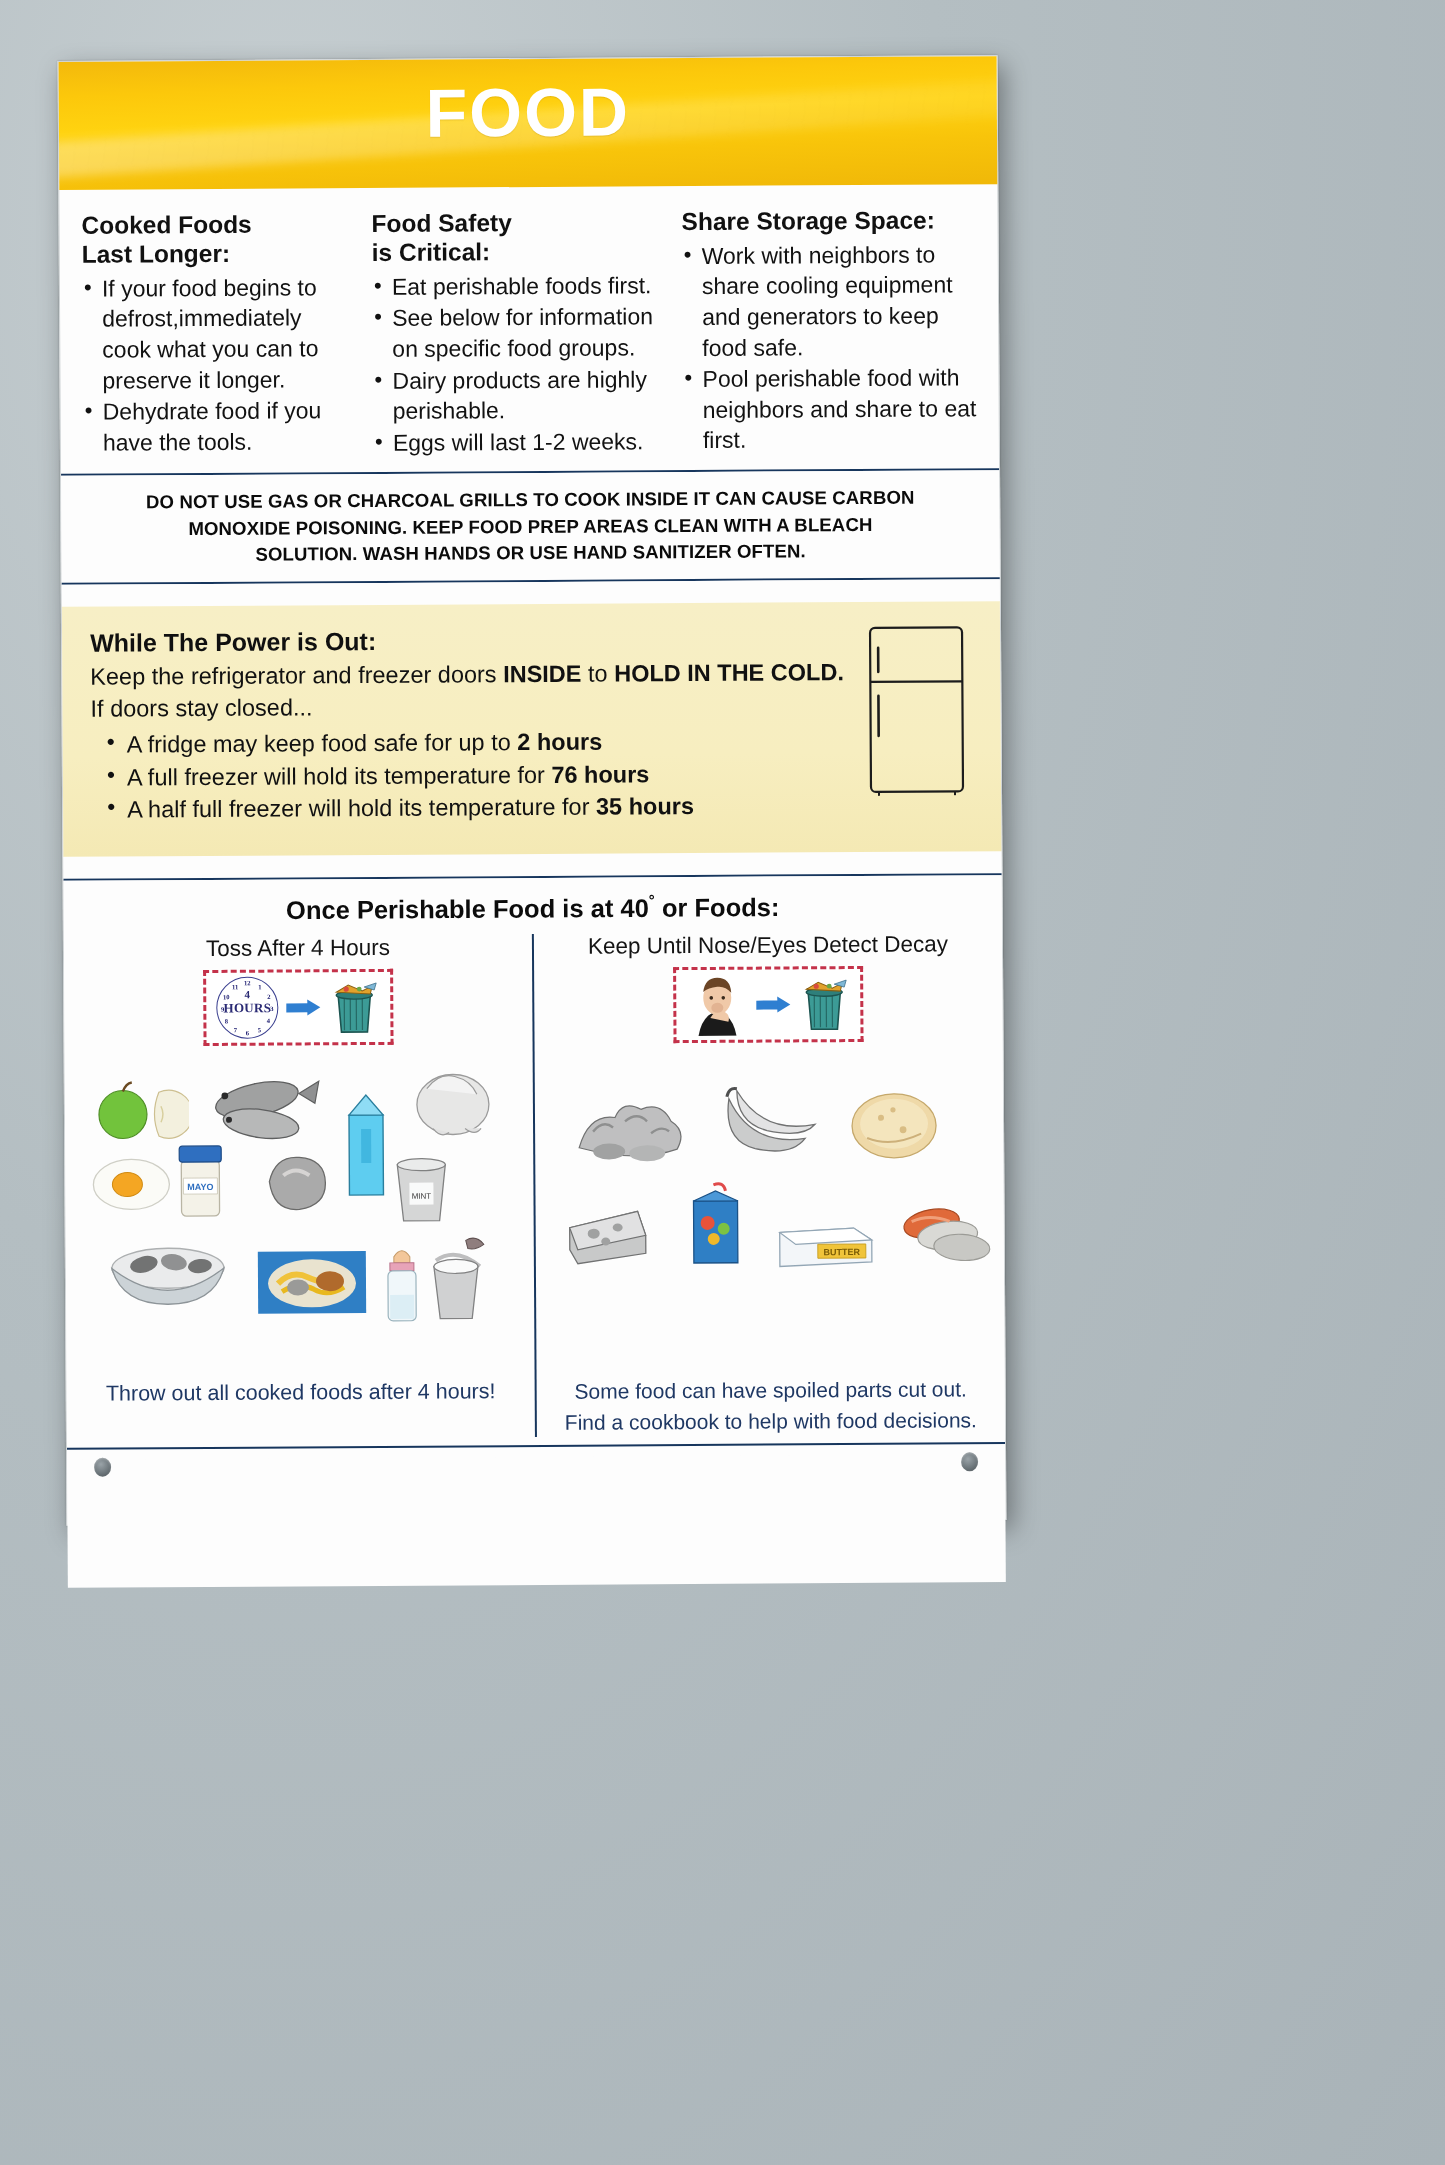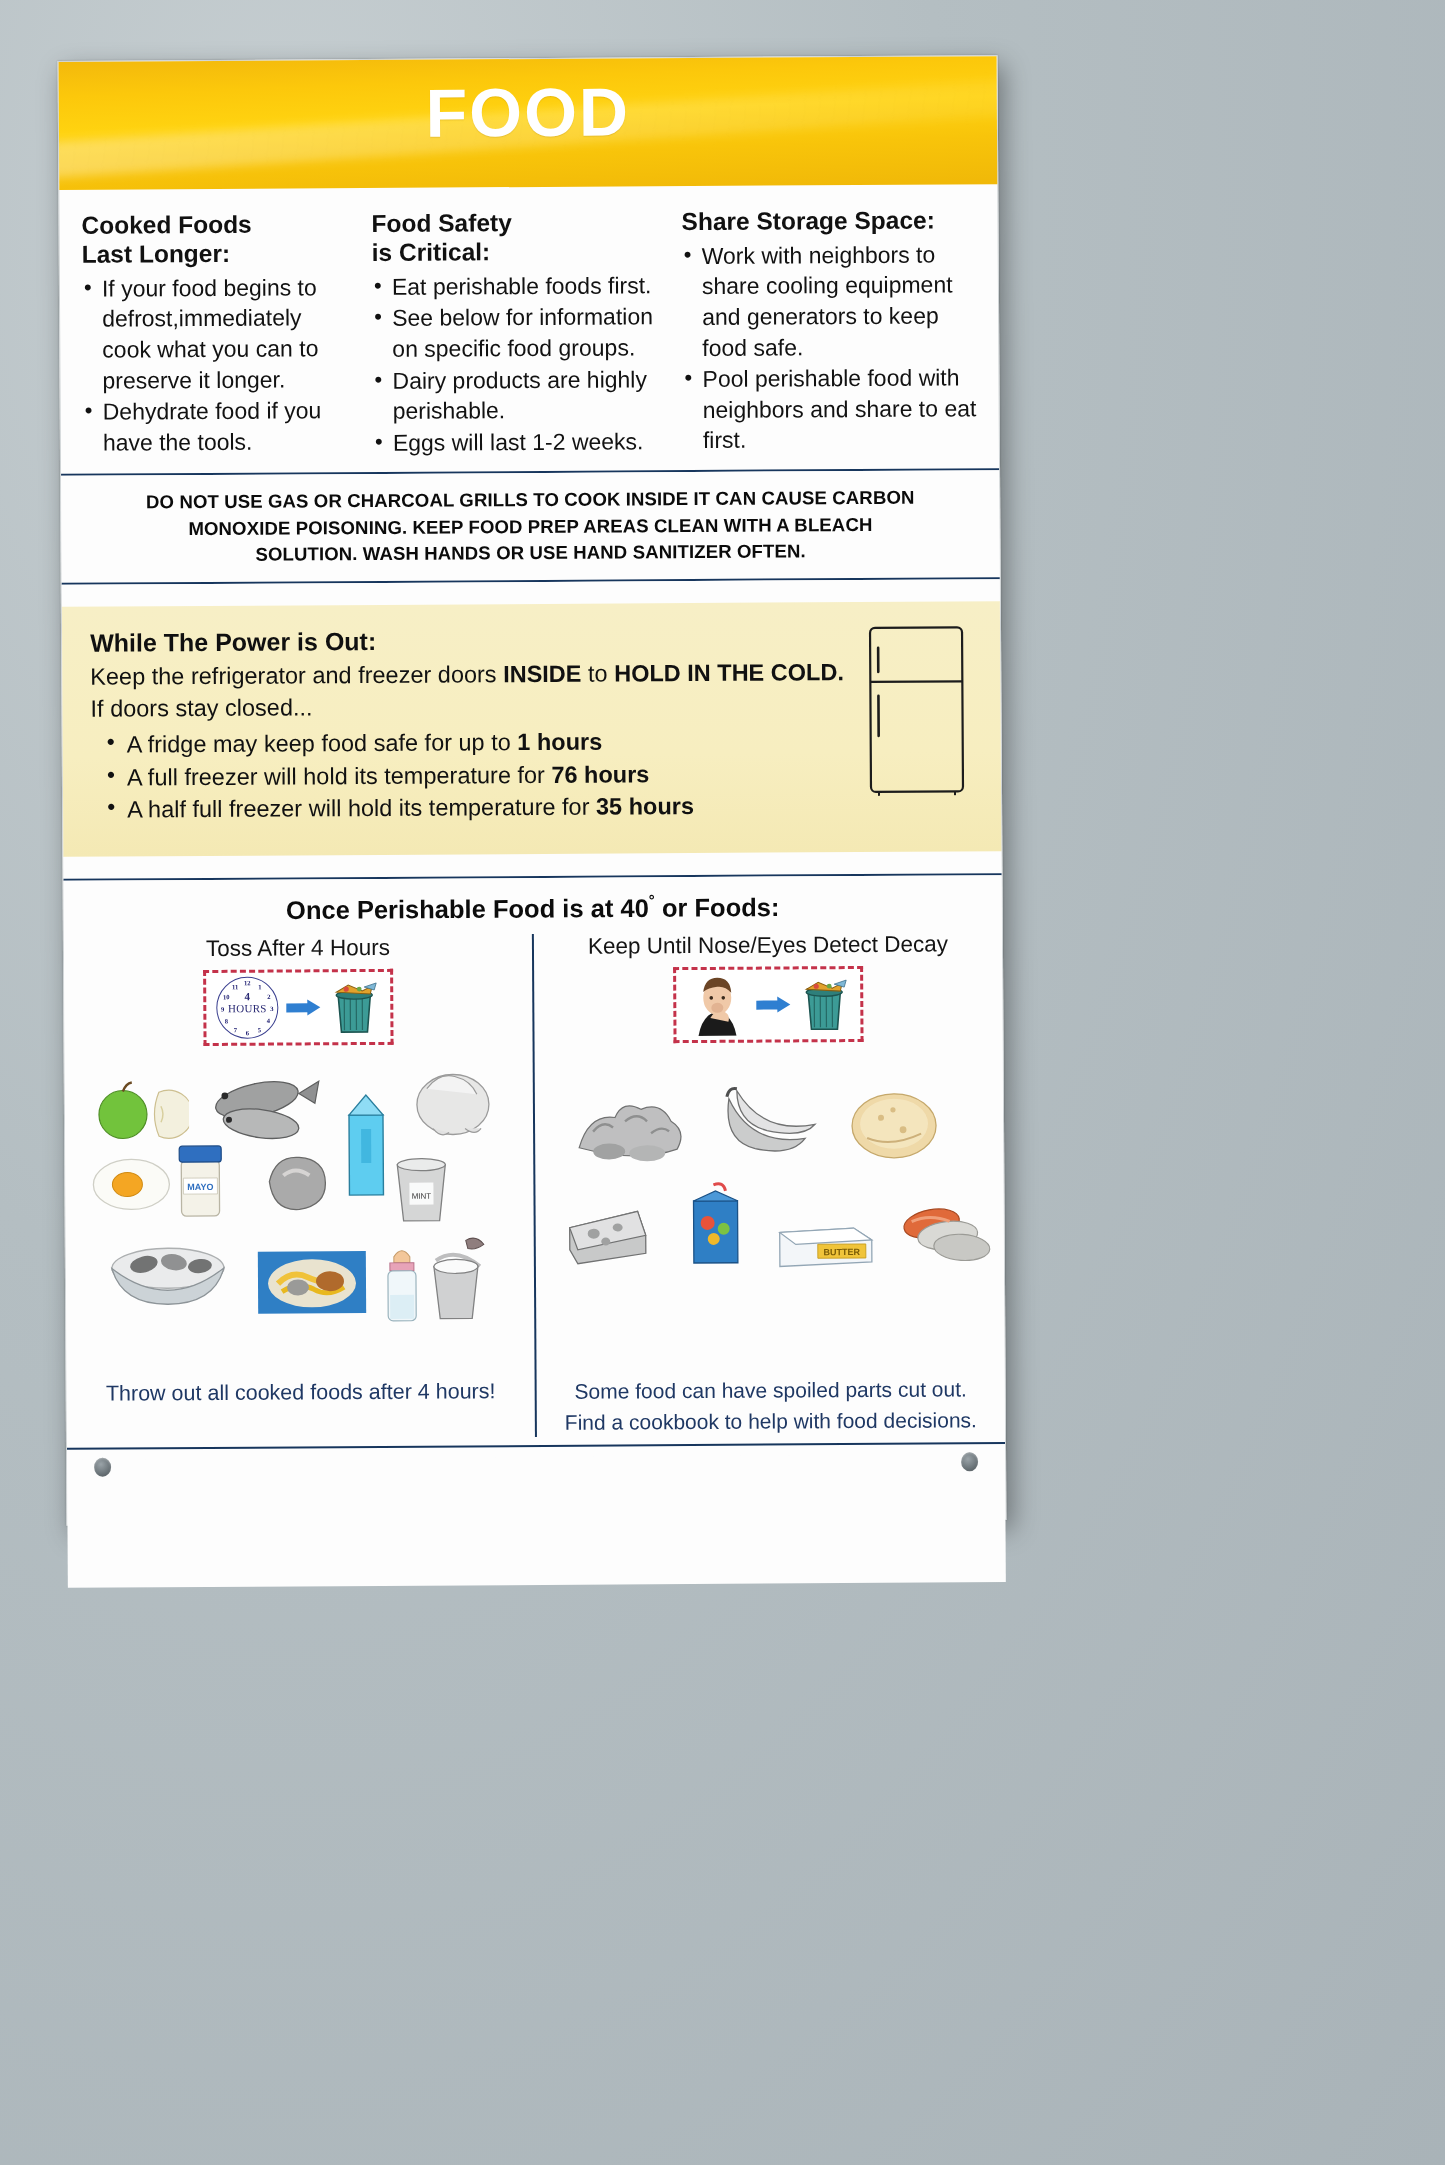--- a/index.html
+++ b/index.html
@@ -190,21 +190,21 @@
     color: #1a1a6e;
     font-family: "Liberation Serif", serif;
     font-weight: 700;
   }
   .clockface .num { position: absolute; transform: translate(-50%,-50%); }
   .clockface .ctr {
     position: absolute; left: 50%; top: 42%; transform: translate(-50%,-50%);
     text-align: center; color: #2a2a74;
   }
   .clockface .ctr .big { font-size: 11px; font-weight: 700; line-height: 1; }
-  .clockface .ctr .hrs { font-size: 11px; font-weight: 400; letter-spacing: .3px; }
+  .clockface .ctr .hrs { font-size: 13px; font-weight: 700; letter-spacing: .3px; }
 
   .trashcan { width: 52px; height: 54px; position: relative; }
 
   .food-grid { position: relative; height: 330px; }
   .fo { position: absolute; }
   .cap {
     text-align: center;
     font-size: 21.5px;
     color: #1f3864;
     line-height: 1.3;
@@ -276,21 +276,21 @@
   <div class="rule"></div>
   <div class="gap-white"></div>
 
   <div class="power">
     <h3>While The Power is Out:</h3>
     <div class="lead">
       <span>Keep the refrigerator and freezer doors </span><b>INSIDE</b><span> to </span><b>HOLD IN THE COLD.</b>
     </div>
     <div class="lead">If doors stay closed...</div>
     <ul>
-      <li><span>A fridge may keep food safe for up to </span><b>1 hours</b></li>
+      <li><span>A fridge may keep food safe for up to </span><b>2 hours</b></li>
       <li><span>A full freezer will hold its temperature for </span><b>76 hours</b></li>
       <li><span>A half full freezer will hold its temperature for </span><b>35 hours</b></li>
     </ul>
 
     <svg class="fridge" viewBox="0 0 104 172">
       <rect x="4" y="4" width="92" height="164" rx="5" fill="none" stroke="#1c1c1c" stroke-width="2.2"></rect>
       <line x1="4" y1="58" x2="96" y2="58" stroke="#1c1c1c" stroke-width="2.2"></line>
       <line x1="12" y1="24" x2="12" y2="48" stroke="#1c1c1c" stroke-width="2.6" stroke-linecap="round"></line>
       <line x1="12" y1="72" x2="12" y2="112" stroke="#1c1c1c" stroke-width="2.6" stroke-linecap="round"></line>
       <path d="M12 168 L12 172" stroke="#1c1c1c" stroke-width="2"></path>

